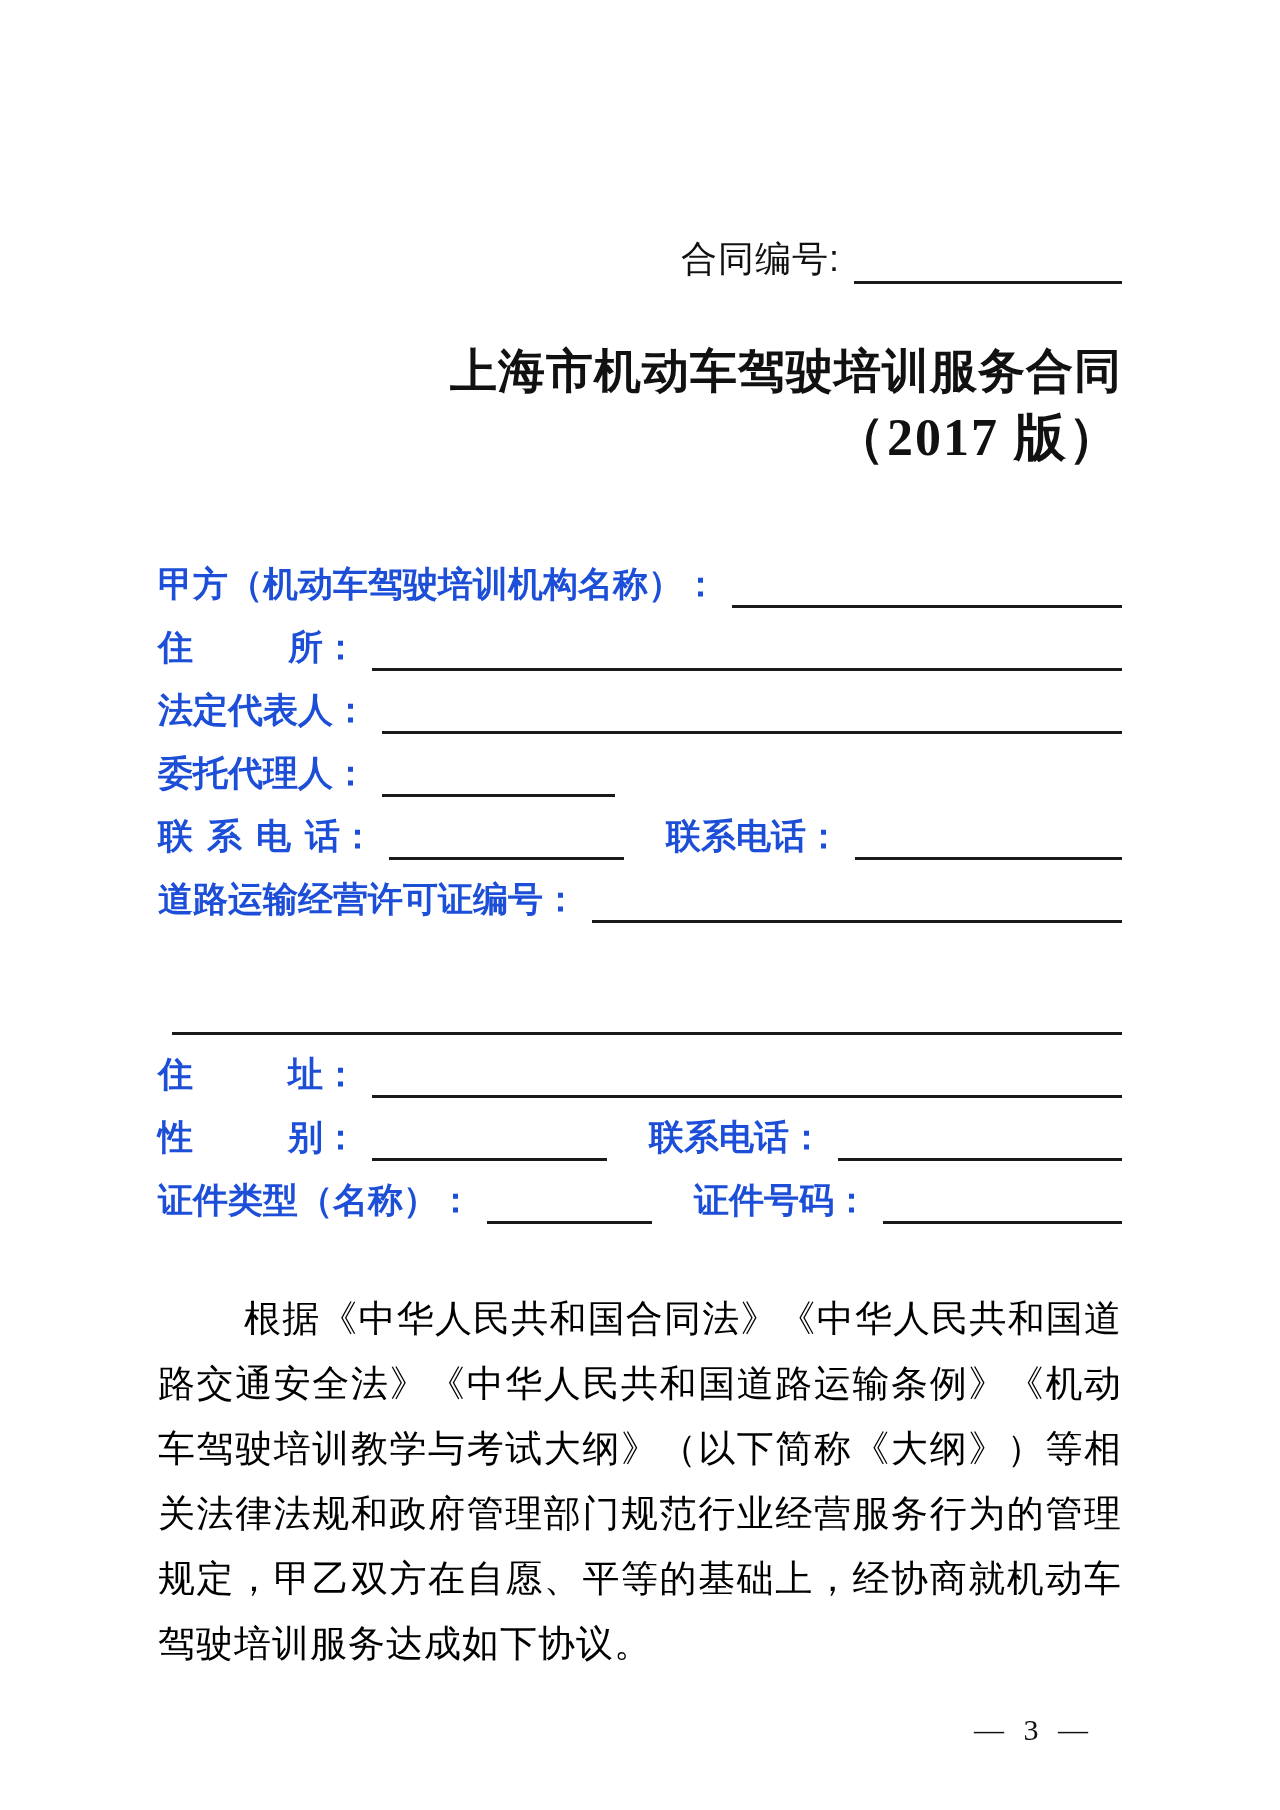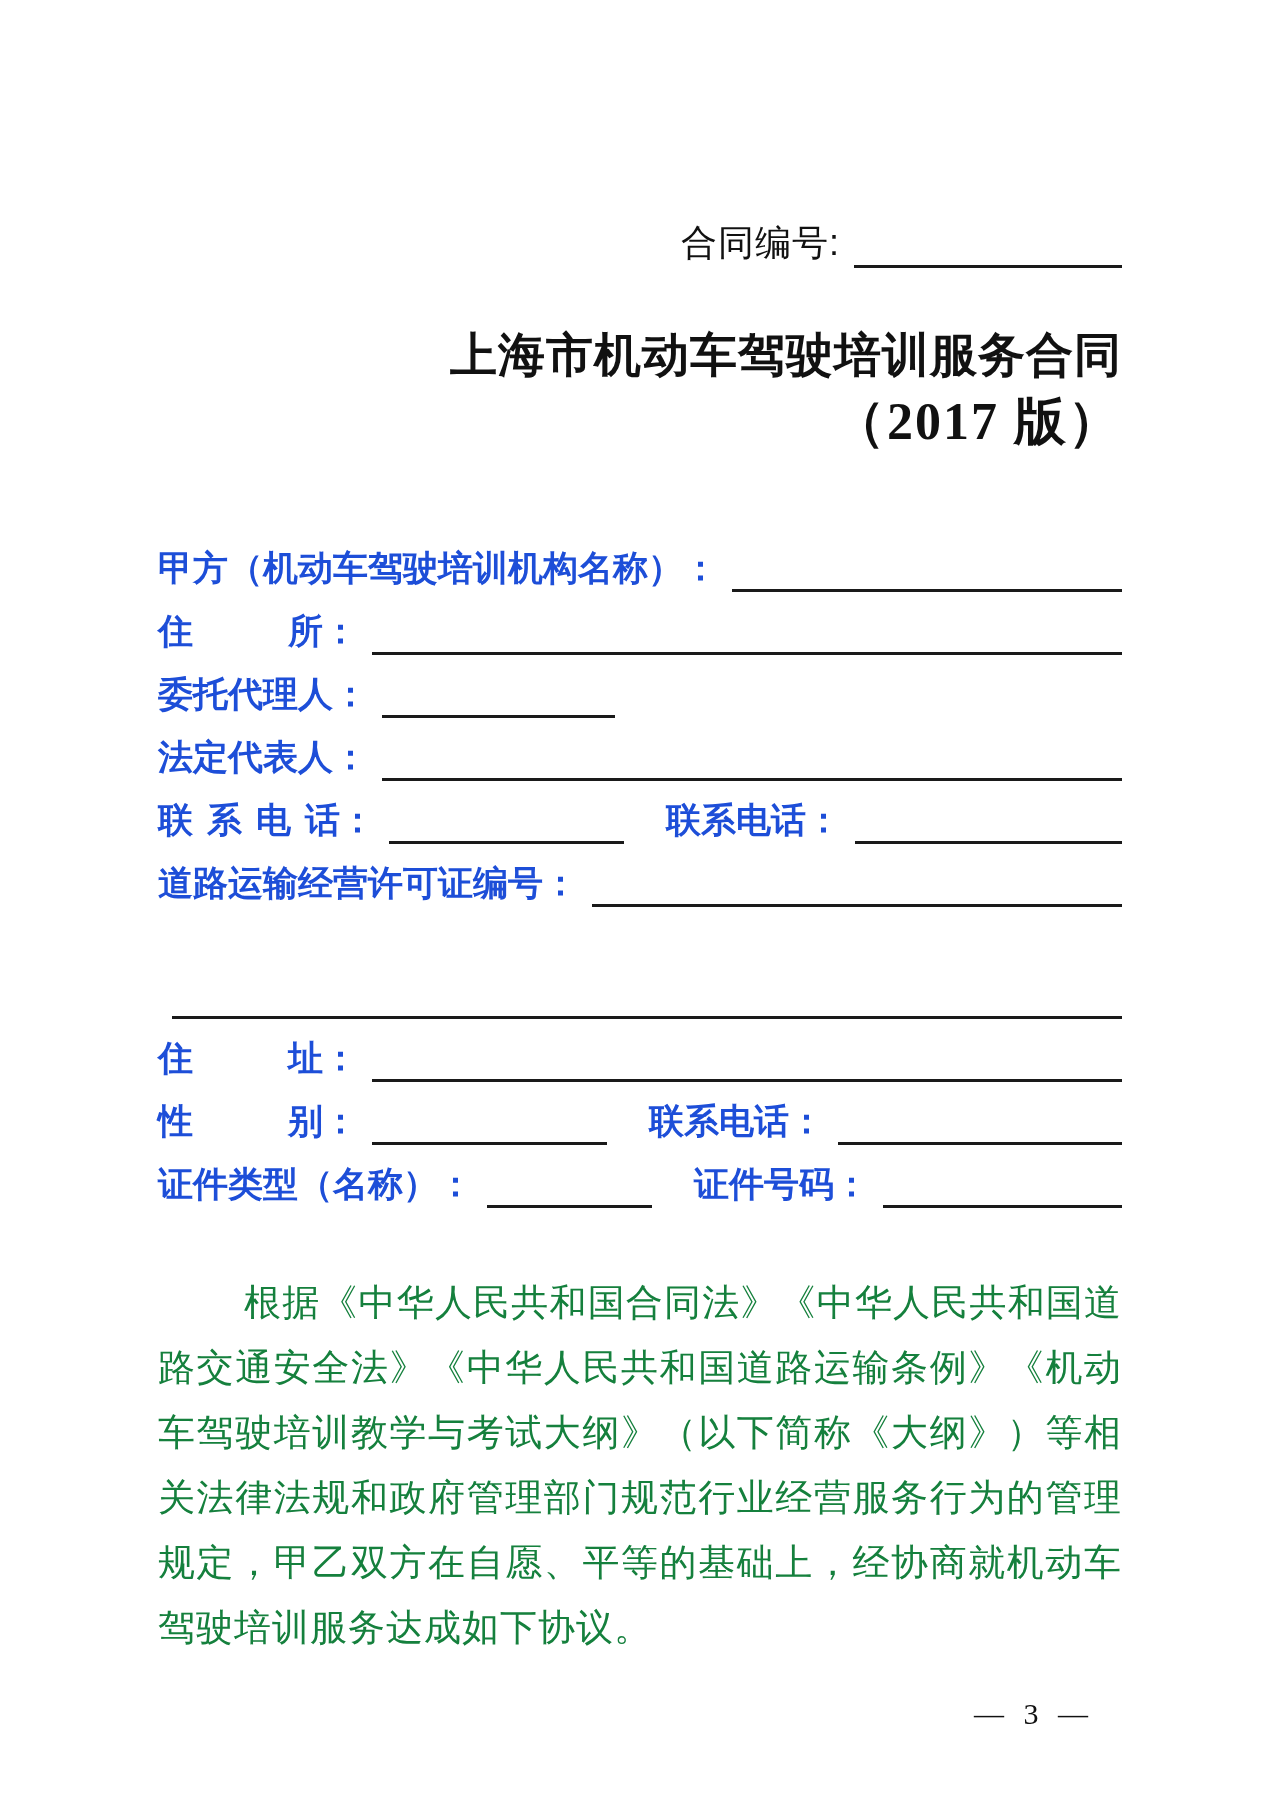--- a/index.html
+++ b/index.html
@@ -3,21 +3,21 @@
 <meta charset="utf-8">
 <style>
   html, body { margin: 0; padding: 0; background: #e8e8e8; }
   .page {
     position: relative;
     width: 1280px;
     height: 1810px;
     margin: 0 auto;
     background: #ffffff;
     box-sizing: border-box;
-    padding: 0 158px;
+    padding: 16px 158px;
     color: #111111;
     overflow: hidden;
   }
 
   
   .contract-no-row {
     margin-top: 222px;
     height: 46px;
     display: flex;
     justify-content: flex-end;
@@ -73,21 +73,21 @@
 
   
   .preamble {
     margin-top: 62px;
     font-family: "Liberation Serif", "DejaVu Serif", serif;
     font-weight: 400;
     font-size: 37px;
     line-height: 65px;
     text-align: justify;
     text-indent: 86px;
-    color: #15803d;
+    color: #000000;
     letter-spacing: 1px;
   }
 
   
   .footer-row {
     margin-top: 10px;
     text-align: right;
     padding-right: 28px;
     font-family: "Liberation Serif", "DejaVu Serif", serif;
     font-size: 30px;
@@ -120,27 +120,27 @@
     <div class="row">
       <span class="spread w165">
         <span>住</span>
         <span>所</span>
       </span>
       <span class="lblb">：</span>
       <span class="fill"></span>
     </div>
 
     <div class="row">
+      <span class="lblb">法定代表人：</span>
+      <span class="fill"></span>
+    </div>
+
+    <div class="row">
       <span class="lblb">委托代理人：</span>
       <span class="fill-fixed w233"></span>
-    </div>
-
-    <div class="row">
-      <span class="lblb">法定代表人：</span>
-      <span class="fill"></span>
     </div>
 
     <div class="row">
       <span class="spread w182">
         <span>联</span>
         <span>系</span>
         <span>电</span>
         <span>话</span>
       </span>
       <span class="lblb">：</span>

